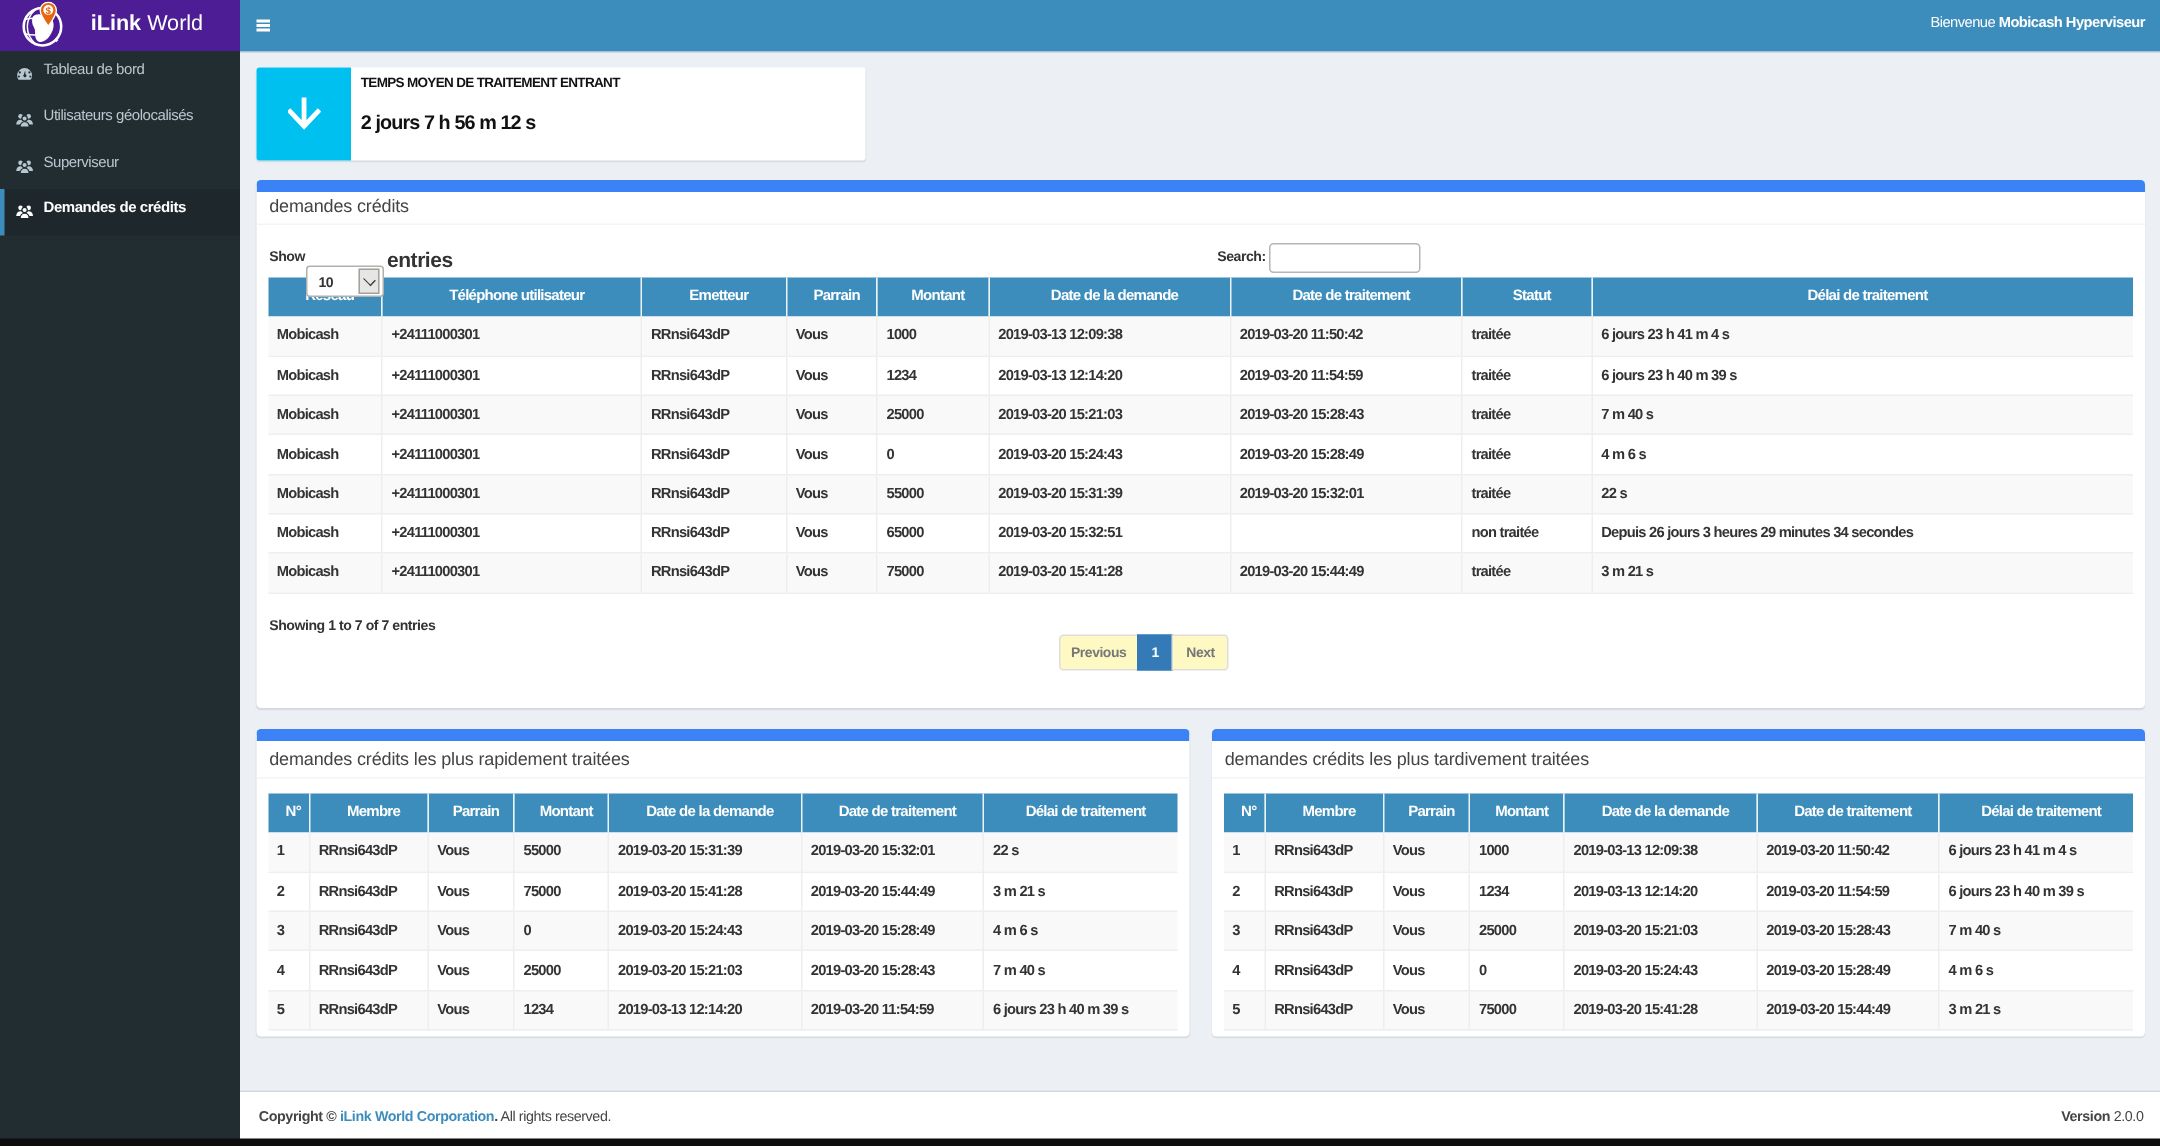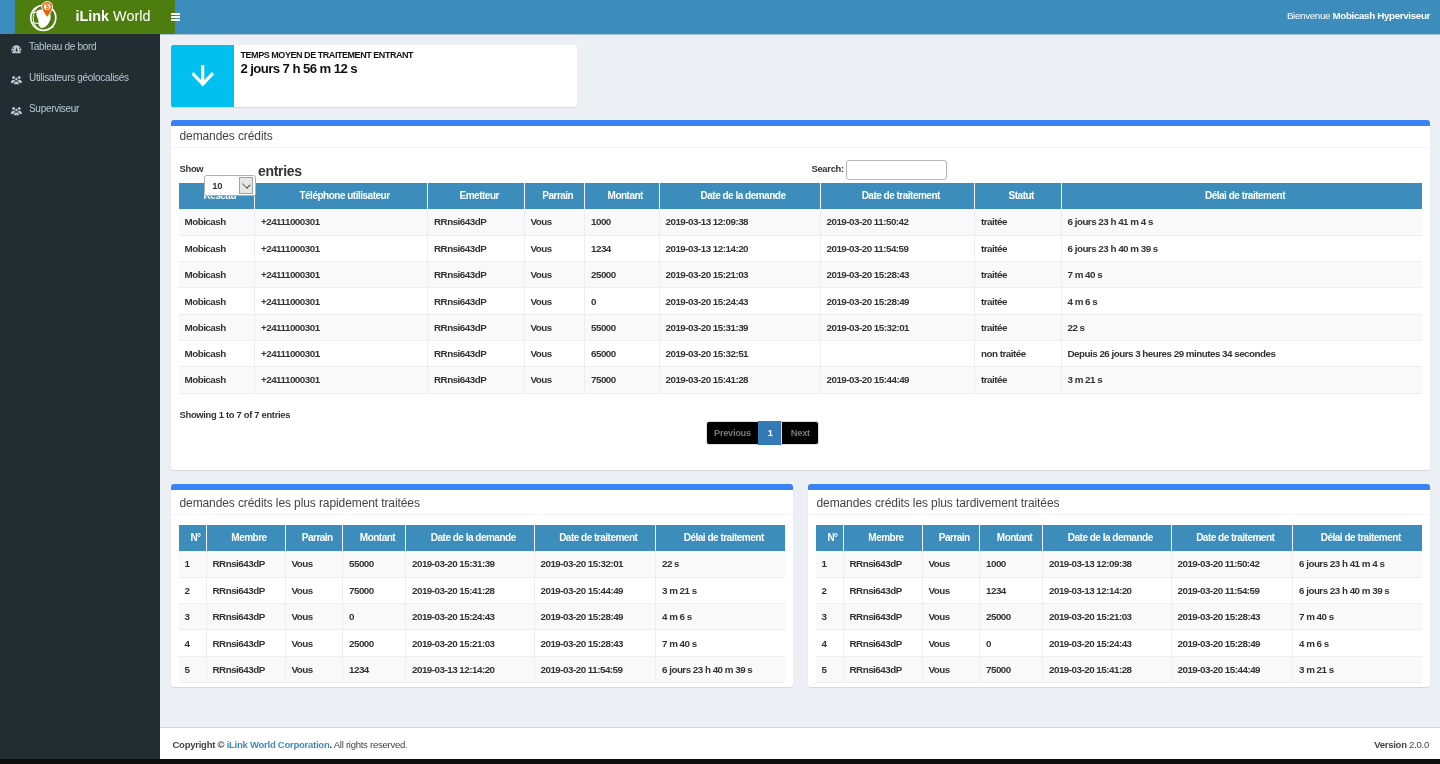--- a/index.html
+++ b/index.html
@@ -1,45 +1,45 @@
 <!DOCTYPE html>
 <html><head>
 <meta charset="utf-8">
 <style>
 * { margin:0; padding:0; box-sizing:border-box; }
 html,body { width:1440px; height:764px; overflow:hidden; }
 body { font-family:"Liberation Sans", sans-serif; background:#ecf0f5; position:relative; }
 
 
 .topbar { position:absolute; left:0; top:0; width:1440px; height:34px; background:#3c8dbc; z-index:20; }
-.logo { position:absolute; left:15px; top:0; width:160px; height:34px; background:#4d7c0f; color:#fff; }
+.logo { position:absolute; left:0; top:0; width:160px; height:34px; background:#4c1d95; color:#fff; }
 .logo .brand { position:absolute; left:60.5px; top:7.5px; font-size:14.4px; color:#fff; white-space:nowrap; }
 .logo .brand b { font-weight:bold; }
 .burger { position:absolute; left:171px; top:13px; width:9px; height:8px; }
 .burger i { display:block; height:1.6px; background:#fff; margin-bottom:1.6px; }
 .welcome { position:absolute; right:10px; top:10px; font-size:9.8px; letter-spacing:-0.35px; color:#fff; }
 
 
 .sidebar { position:absolute; left:0; top:34px; width:160px; height:730px; background:#222d32; z-index:10; }
 .menu a { display:block; position:relative; height:30.8px; line-height:25.5px; color:#b8c7ce; text-decoration:none; font-size:10px; letter-spacing:-0.3px; padding-left:26px; border-left:3px solid transparent; }
 .menu a.active { background:#1e282c; border-left-color:#3c8dbc; color:#fff; font-weight:bold; }
 .menu .ic { position:absolute; left:7px; top:50%; margin-top:-5.3px; width:12.8px; height:10.6px; }
 
 
 .main { position:absolute; left:160px; top:34px; width:1280px; padding:10.5px 10.5px 0; }
 
 
 .infobox { width:406px; height:62px; background:#fff; border-radius:2px; box-shadow:0 1px 1px rgba(0,0,0,0.1); margin-bottom:13px; position:relative; }
 .infobox .iicon { position:absolute; left:0; top:0; width:63.5px; height:62px; background:#00c0ef; border-radius:2px 0 0 2px; }
 .infobox .itext { position:absolute; left:70px; top:5px; }
 .infobox .l1 { font-size:9px; letter-spacing:-0.45px; font-weight:bold; color:#111; text-transform:uppercase; }
-.infobox .l2 { font-size:13.2px; letter-spacing:-0.6px; font-weight:bold; color:#111; margin-top:1px; }
-
-
-.box { background:#fff; border-top:6px solid #3b82f6; border-radius:3px; box-shadow:0 1px 1px rgba(0,0,0,0.1); margin-bottom:13.5px; }
+.infobox .l2 { font-size:13.2px; letter-spacing:-0.6px; font-weight:bold; color:#111; margin-top:14px; }
+
+
+.box { background:#fff; border-top:8px solid #3b82f6; border-radius:3px; box-shadow:0 1px 1px rgba(0,0,0,0.1); margin-bottom:13.5px; }
 .box-header { height:22px; padding:0.5px 9px 0; border-bottom:1px solid #f4f4f4; }
 .box-title { font-size:12px; letter-spacing:-0.1px; color:#444; line-height:17px; }
 .box-body { padding:8.5px 8px 8px; }
 
 
 .dt-top { position:relative; height:27px; }
 .show-label { position:absolute; left:1px; top:7px; font-size:9.4px; letter-spacing:-0.3px; font-weight:bold; color:#333; }
 .lenbox { position:absolute; left:25.8px; top:2.8px; width:51.3px; height:21px; border:1px solid #b0b0ac; border-radius:2.5px; background:#fff;margin-top:16px; }
 .lenbox .val { position:absolute; left:7px; top:0; height:19px; line-height:19px; font-size:9.4px; letter-spacing:-0.3px; font-weight:bold; color:#333; }
 .lenbox .arr { position:absolute; right:1.2px; top:1.2px; width:14.3px; height:16.6px; border:1px solid #a2a29f; background:#e6e6e4; }
@@ -53,21 +53,21 @@
 table.dt th { background:#3c8dbc; color:#fff; font-size:10px; letter-spacing:-0.5px; font-weight:bold; text-align:center; padding:0 0 1.5px 7px; height:26px; border-right:1.5px solid #edf3f7; }
 table.dt th:last-child { border-right:none; }
 table.dt td { font-size:9.8px; letter-spacing:-0.5px; font-weight:bold; color:#333; padding:0 0 0 6px; height:26.3px; border-bottom:1px solid #eceef0; border-right:1px solid #eceef0; background:#fff; }
 table.dt td:last-child { border-right:none; }
 table.dt tr.odd td { background:#f9f9f9; }
 
 
 .dt-bottom { position:relative; height:68.5px; }
 .dt-info { position:absolute; left:1px; top:15px; font-size:9.4px; letter-spacing:-0.3px; font-weight:bold; color:#333; }
 .paging { position:absolute; left:527.5px; top:27.5px; height:24px; }
-.paging a { float:left; height:24px; line-height:22px; font-size:9.3px; letter-spacing:-0.3px; font-weight:bold; border:1px solid #ddd; background:#000000; color:#777; text-decoration:none; padding:0 7px; margin-left:-1px; }
+.paging a { float:left; height:24px; line-height:22px; font-size:9.3px; letter-spacing:-0.3px; font-weight:bold; border:1px solid #ddd; background:#fef9c3; color:#777; text-decoration:none; padding:0 7px; margin-left:-1px; }
 .paging a.first { border-radius:3px 0 0 3px; margin-left:0; }
 .paging a.last { border-radius:0 3px 3px 0; padding:0 8.5px; }
 .paging a.cur { background:#337ab7; border-color:#337ab7; color:#fff; padding:0 8.8px; }
 
 .row2 .box-header { height:25.5px; padding-top:3px; }
 
 .row2 { display:flex; }
 .row2 .col { width:622px; }
 .row2 .gap { width:15px; }
 
@@ -101,20 +101,30 @@
       <a><svg class="ic" viewBox="0 0 16 12">
           <g fill="#b8c7ce">
             <circle cx="4.6" cy="2.6" r="1.9"></circle>
             <circle cx="11.4" cy="2.6" r="1.9"></circle>
             <path d="M1 9.3 C1 6.8 2.6 5.4 4.6 5.4 C6.6 5.4 8.2 6.8 8.2 9.3 Z"></path>
             <path d="M7.8 9.3 C7.8 6.8 9.4 5.4 11.4 5.4 C13.4 5.4 15 6.8 15 9.3 Z"></path>
             <circle cx="8" cy="4.4" r="2.2" stroke="#222d32" stroke-width="1"></circle>
             <path d="M4.2 11.5 C4.2 8.6 5.9 7.1 8 7.1 C10.1 7.1 11.8 8.6 11.8 11.5 Z" stroke="#222d32" stroke-width="1"></path>
           </g>
         </svg>Superviseur</a>
+      <a class="active"><svg class="ic" viewBox="0 0 16 12">
+          <g fill="#ffffff">
+            <circle cx="4.6" cy="2.6" r="1.9"></circle>
+            <circle cx="11.4" cy="2.6" r="1.9"></circle>
+            <path d="M1 9.3 C1 6.8 2.6 5.4 4.6 5.4 C6.6 5.4 8.2 6.8 8.2 9.3 Z"></path>
+            <path d="M7.8 9.3 C7.8 6.8 9.4 5.4 11.4 5.4 C13.4 5.4 15 6.8 15 9.3 Z"></path>
+            <circle cx="8" cy="4.4" r="2.2" stroke="#1e282c" stroke-width="1"></circle>
+            <path d="M4.2 11.5 C4.2 8.6 5.9 7.1 8 7.1 C10.1 7.1 11.8 8.6 11.8 11.5 Z" stroke="#1e282c" stroke-width="1"></path>
+          </g>
+        </svg>Demandes de crédits</a>
     </div>
 </div>
 
 <div class="topbar">
   <div class="logo">
     <svg style="position:absolute;left:13px;top:1px" width="36" height="33" viewBox="0 0 36 33">
         <circle cx="15.3" cy="16.8" r="12.5" fill="none" stroke="#fff" stroke-width="1.7"></circle>
         <path d="M10.5 5.5 C6.5 9 5.3 12.5 5.2 16.8 C5.3 21 6.5 24.5 10.5 28" fill="none" stroke="#fff" stroke-width="1"></path>
         <path d="M3.5 12 C8 10.8 12 10.8 16 11.8" fill="none" stroke="#fff" stroke-width="1"></path>
         <path d="M3.5 21.5 C8 22.7 12 22.7 16 21.7" fill="none" stroke="#fff" stroke-width="1"></path>

